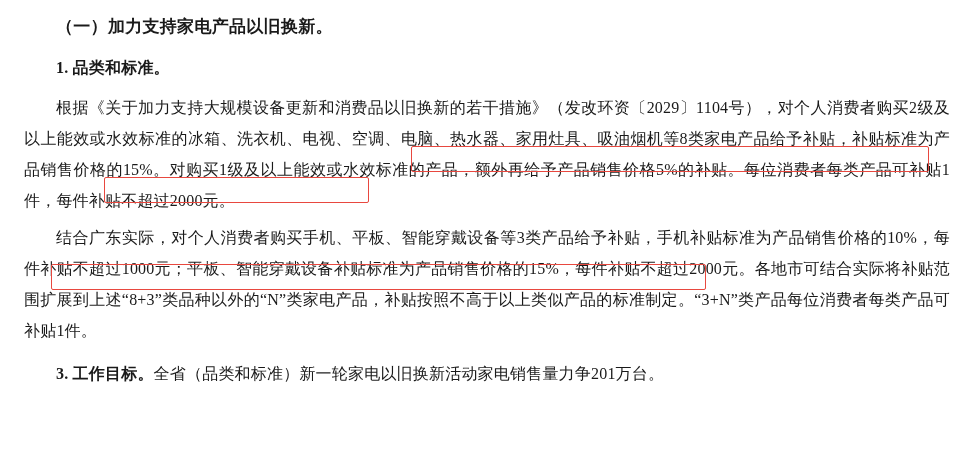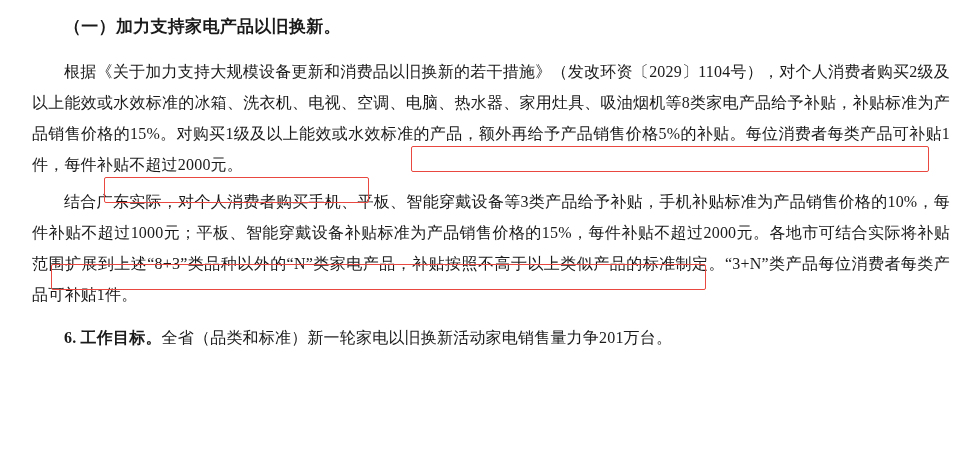--- a/index.html
+++ b/index.html
@@ -12,21 +12,21 @@
     height: 455px;
     font-family: "Liberation Serif", "DejaVu Serif", serif;
     color: #1a1a1a;
     overflow: hidden;
   }
   #page {
     position: relative;
     width: 980px;
     height: 455px;
     box-sizing: border-box;
-    padding: 14px 30px 0 32px;
+    padding: 14px 30px 0 24px;
   }
   .heading {
     font-weight: bold;
     font-size: 17px;
     line-height: 1.5;
     margin: 0 0 16px 0;
     text-indent: 32px;
     letter-spacing: 0.3px;
   }
   .subheading {
@@ -65,24 +65,25 @@
     box-sizing: border-box;
   }
 </style>
 </head>
 <body>
 
 <div id="page">
 
   <div class="heading">（一）加力支持家电产品以旧换新。</div>
 
+  <div class="subheading">1. 品类和标准。</div>
 
   <div class="para">根据《关于加力支持大规模设备更新和消费品以旧换新的若干措施》（发改环资〔2029〕1104号），对个人消费者购买2级及以上能效或水效标准的冰箱、洗衣机、电视、空调、电脑、热水器、家用灶具、吸油烟机等8类家电产品给予补贴，补贴标准为产品销售价格的15%。对购买1级及以上能效或水效标准的产品，额外再给予产品销售价格5%的补贴。每位消费者每类产品可补贴1件，每件补贴不超过2000元。</div>
 
   <div class="para tight">结合广东实际，对个人消费者购买手机、平板、智能穿戴设备等3类产品给予补贴，手机补贴标准为产品销售价格的10%，每件补贴不超过1000元；平板、智能穿戴设备补贴标准为产品销售价格的15%，每件补贴不超过2000元。各地市可结合实际将补贴范围扩展到上述“8+3”类品种以外的“N”类家电产品，补贴按照不高于以上类似产品的标准制定。“3+N”类产品每位消费者每类产品可补贴1件。</div>
 
-  <div class="lastline"><b>6. 工作目标。</b><span>全省（品类和标准）新一轮家电以旧换新活动家电销售量力争201万台。</span></div>
+  <div class="lastline"><b>3. 工作目标。</b><span>全省（品类和标准）新一轮家电以旧换新活动家电销售量力争201万台。</span></div>
 
   <div class="hl" style="left:411px; top:146px; width:518px; height:26px;"></div>
   <div class="hl" style="left:104px; top:177px; width:265px; height:26px;"></div>
   <div class="hl" style="left:51px; top:264px; width:655px; height:26px;"></div>
 
 </div>
 
 </body></html>

